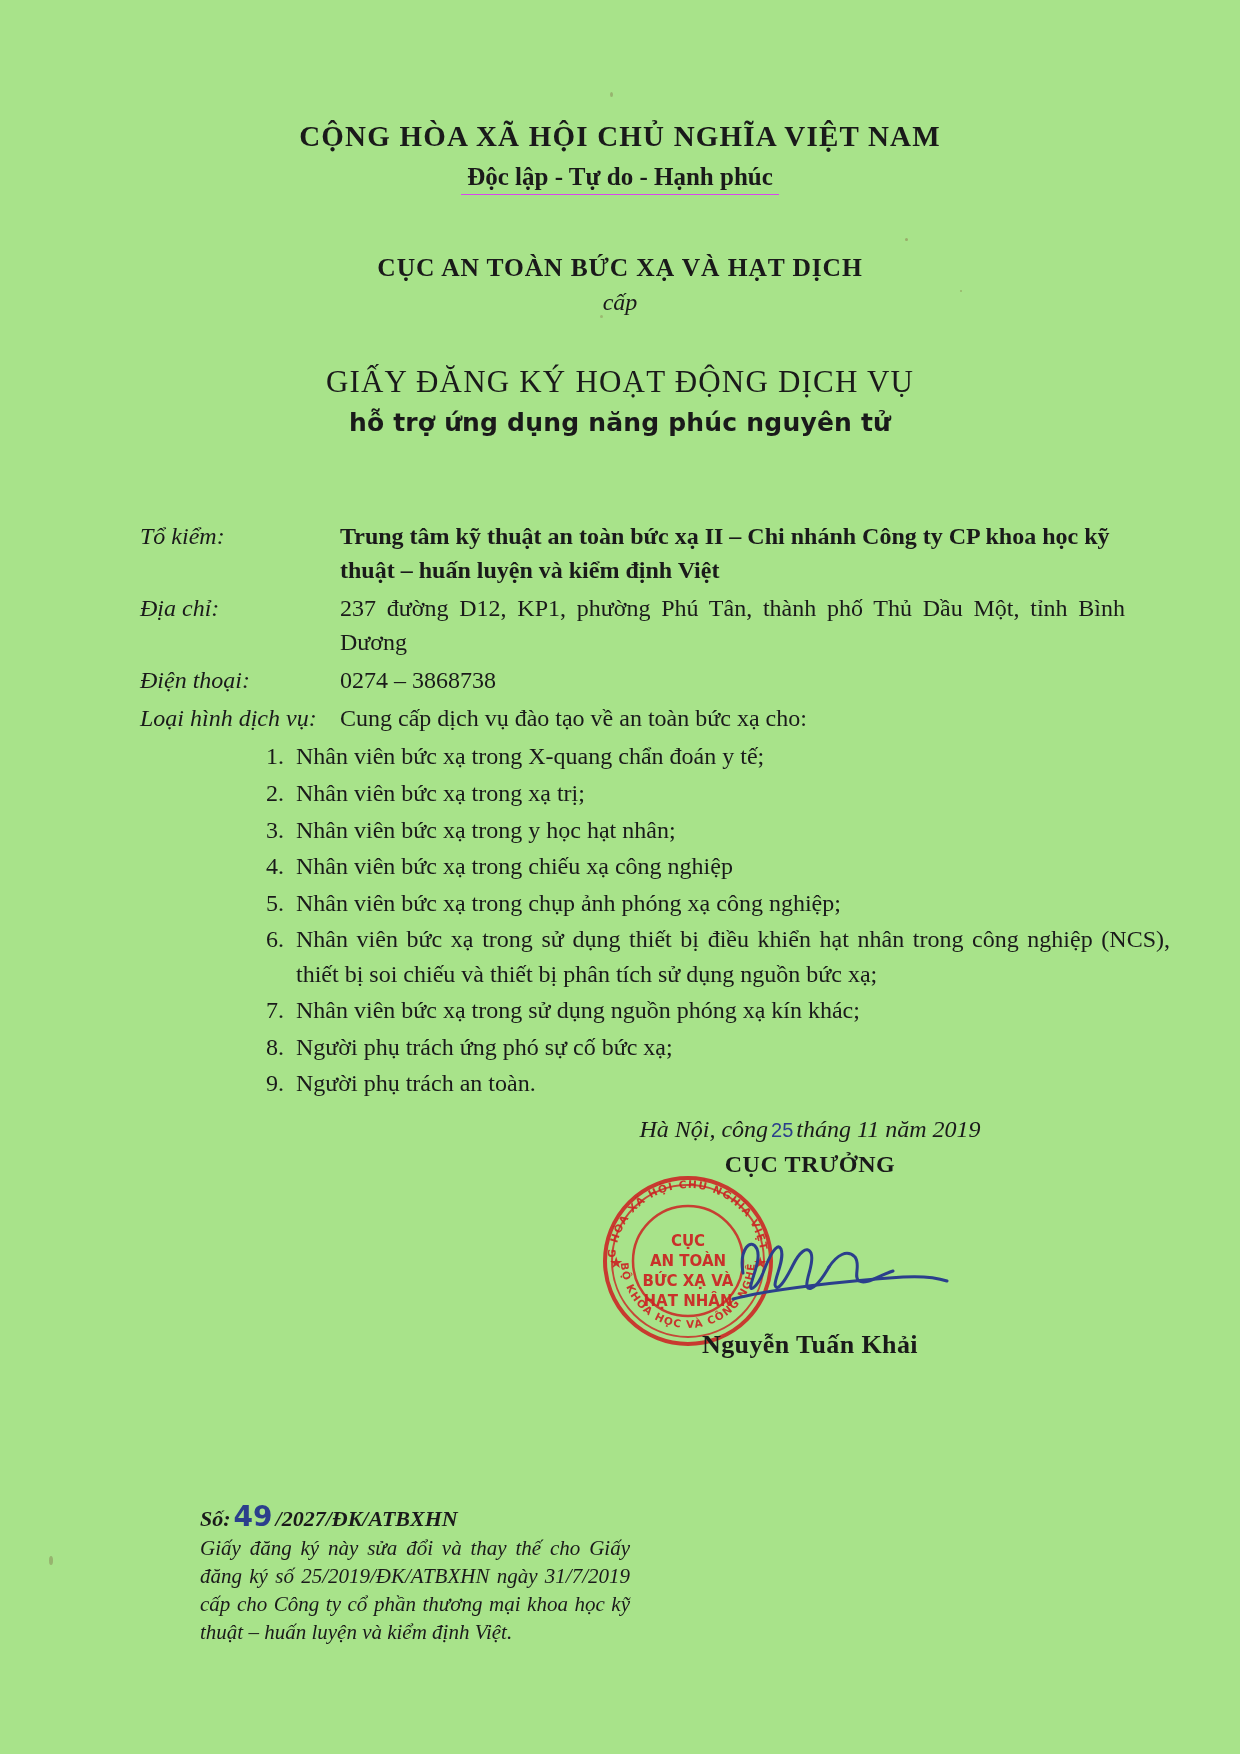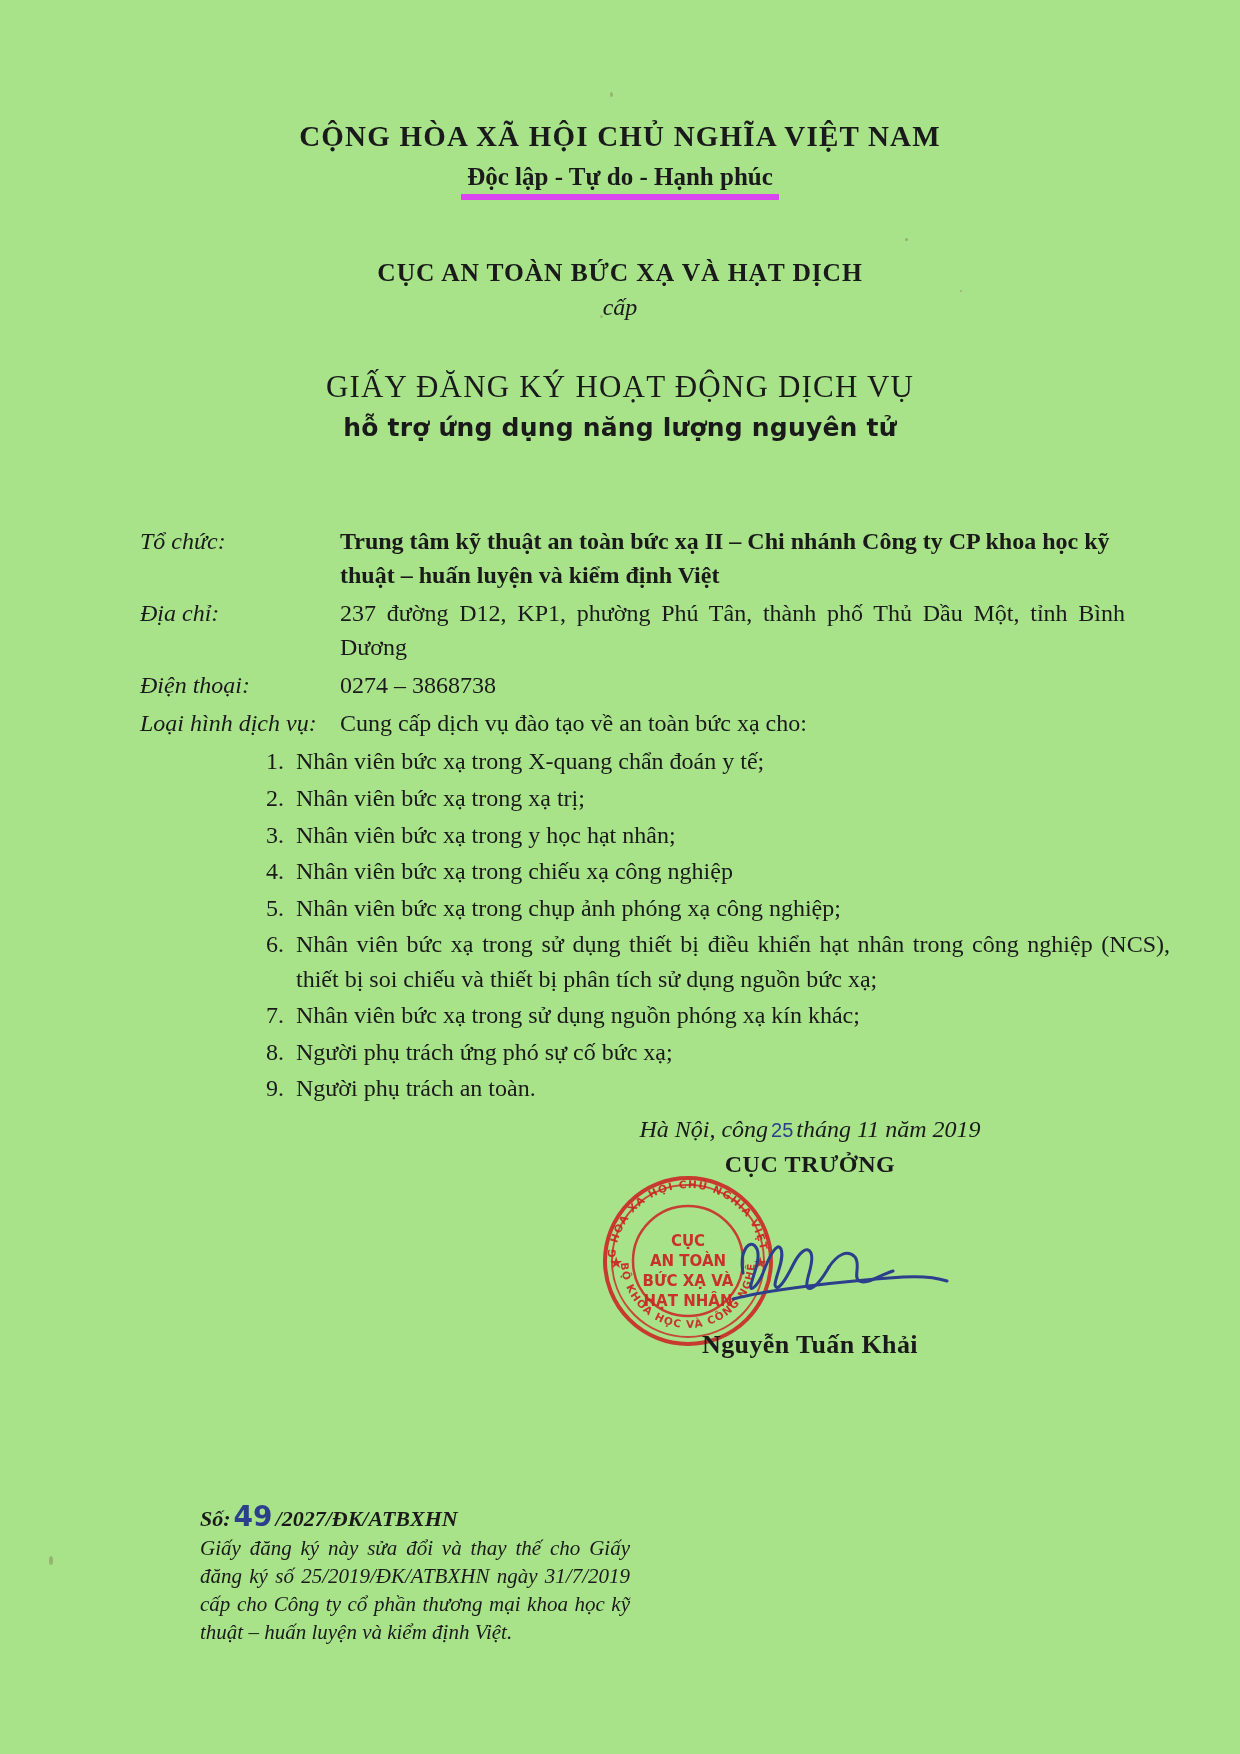--- a/index.html
+++ b/index.html
@@ -15,21 +15,21 @@
 
   
   .national-header { text-align:center; padding-top:100px; }
   .nat-line1 {
     font-size:29px; font-weight:bold; letter-spacing:1.2px;
     text-transform:uppercase;
   }
   .nat-line2 {
     font-size:25px; font-weight:bold; margin-top:10px;
     display:inline-block; padding:0 6px 3px 6px;
-    border-bottom:6px solid #d946ef;
+    border-bottom:1px solid #d946ef;
   }
 
   
   .authority { text-align:center; margin-top:58px; }
   .authority-name {
     font-size:25.5px; font-weight:bold; letter-spacing:0.9px;
   }
   .authority-verb {
     font-size:24px; font-style:italic; margin-top:6px;
   }
@@ -121,26 +121,26 @@
     <div class="nat-line2">Độc lập - Tự do - Hạnh phúc</div>
   </div>
 
   <div class="authority">
     <div class="authority-name">CỤC AN TOÀN BỨC XẠ VÀ HẠT DỊCH</div>
     <div class="authority-verb">cấp</div>
   </div>
 
   <div class="cert-title">
     <div class="cert-title-main">GIẤY ĐĂNG KÝ HOẠT ĐỘNG DỊCH VỤ</div>
-    <div class="cert-title-sub">hỗ trợ ứng dụng năng lượng nguyên tử</div>
+    <div class="cert-title-sub">hỗ trợ ứng dụng năng phúc nguyên tử</div>
   </div>
 
   <div class="info">
     <div class="info-row">
-      <div class="info-label">Tổ chức:</div>
+      <div class="info-label">Tổ kiểm:</div>
       <div class="info-value bold">Trung tâm kỹ thuật an toàn bức xạ II – Chi nhánh Công ty CP khoa học kỹ thuật – huấn luyện và kiểm định Việt</div>
     </div>
     <div class="info-row">
       <div class="info-label">Địa chỉ:</div>
       <div class="info-value justify">237 đường D12, KP1, phường Phú Tân, thành phố Thủ Dầu Một, tỉnh Bình Dương</div>
     </div>
     <div class="info-row">
       <div class="info-label">Điện thoại:</div>
       <div class="info-value">0274 – 3868738</div>
     </div>

